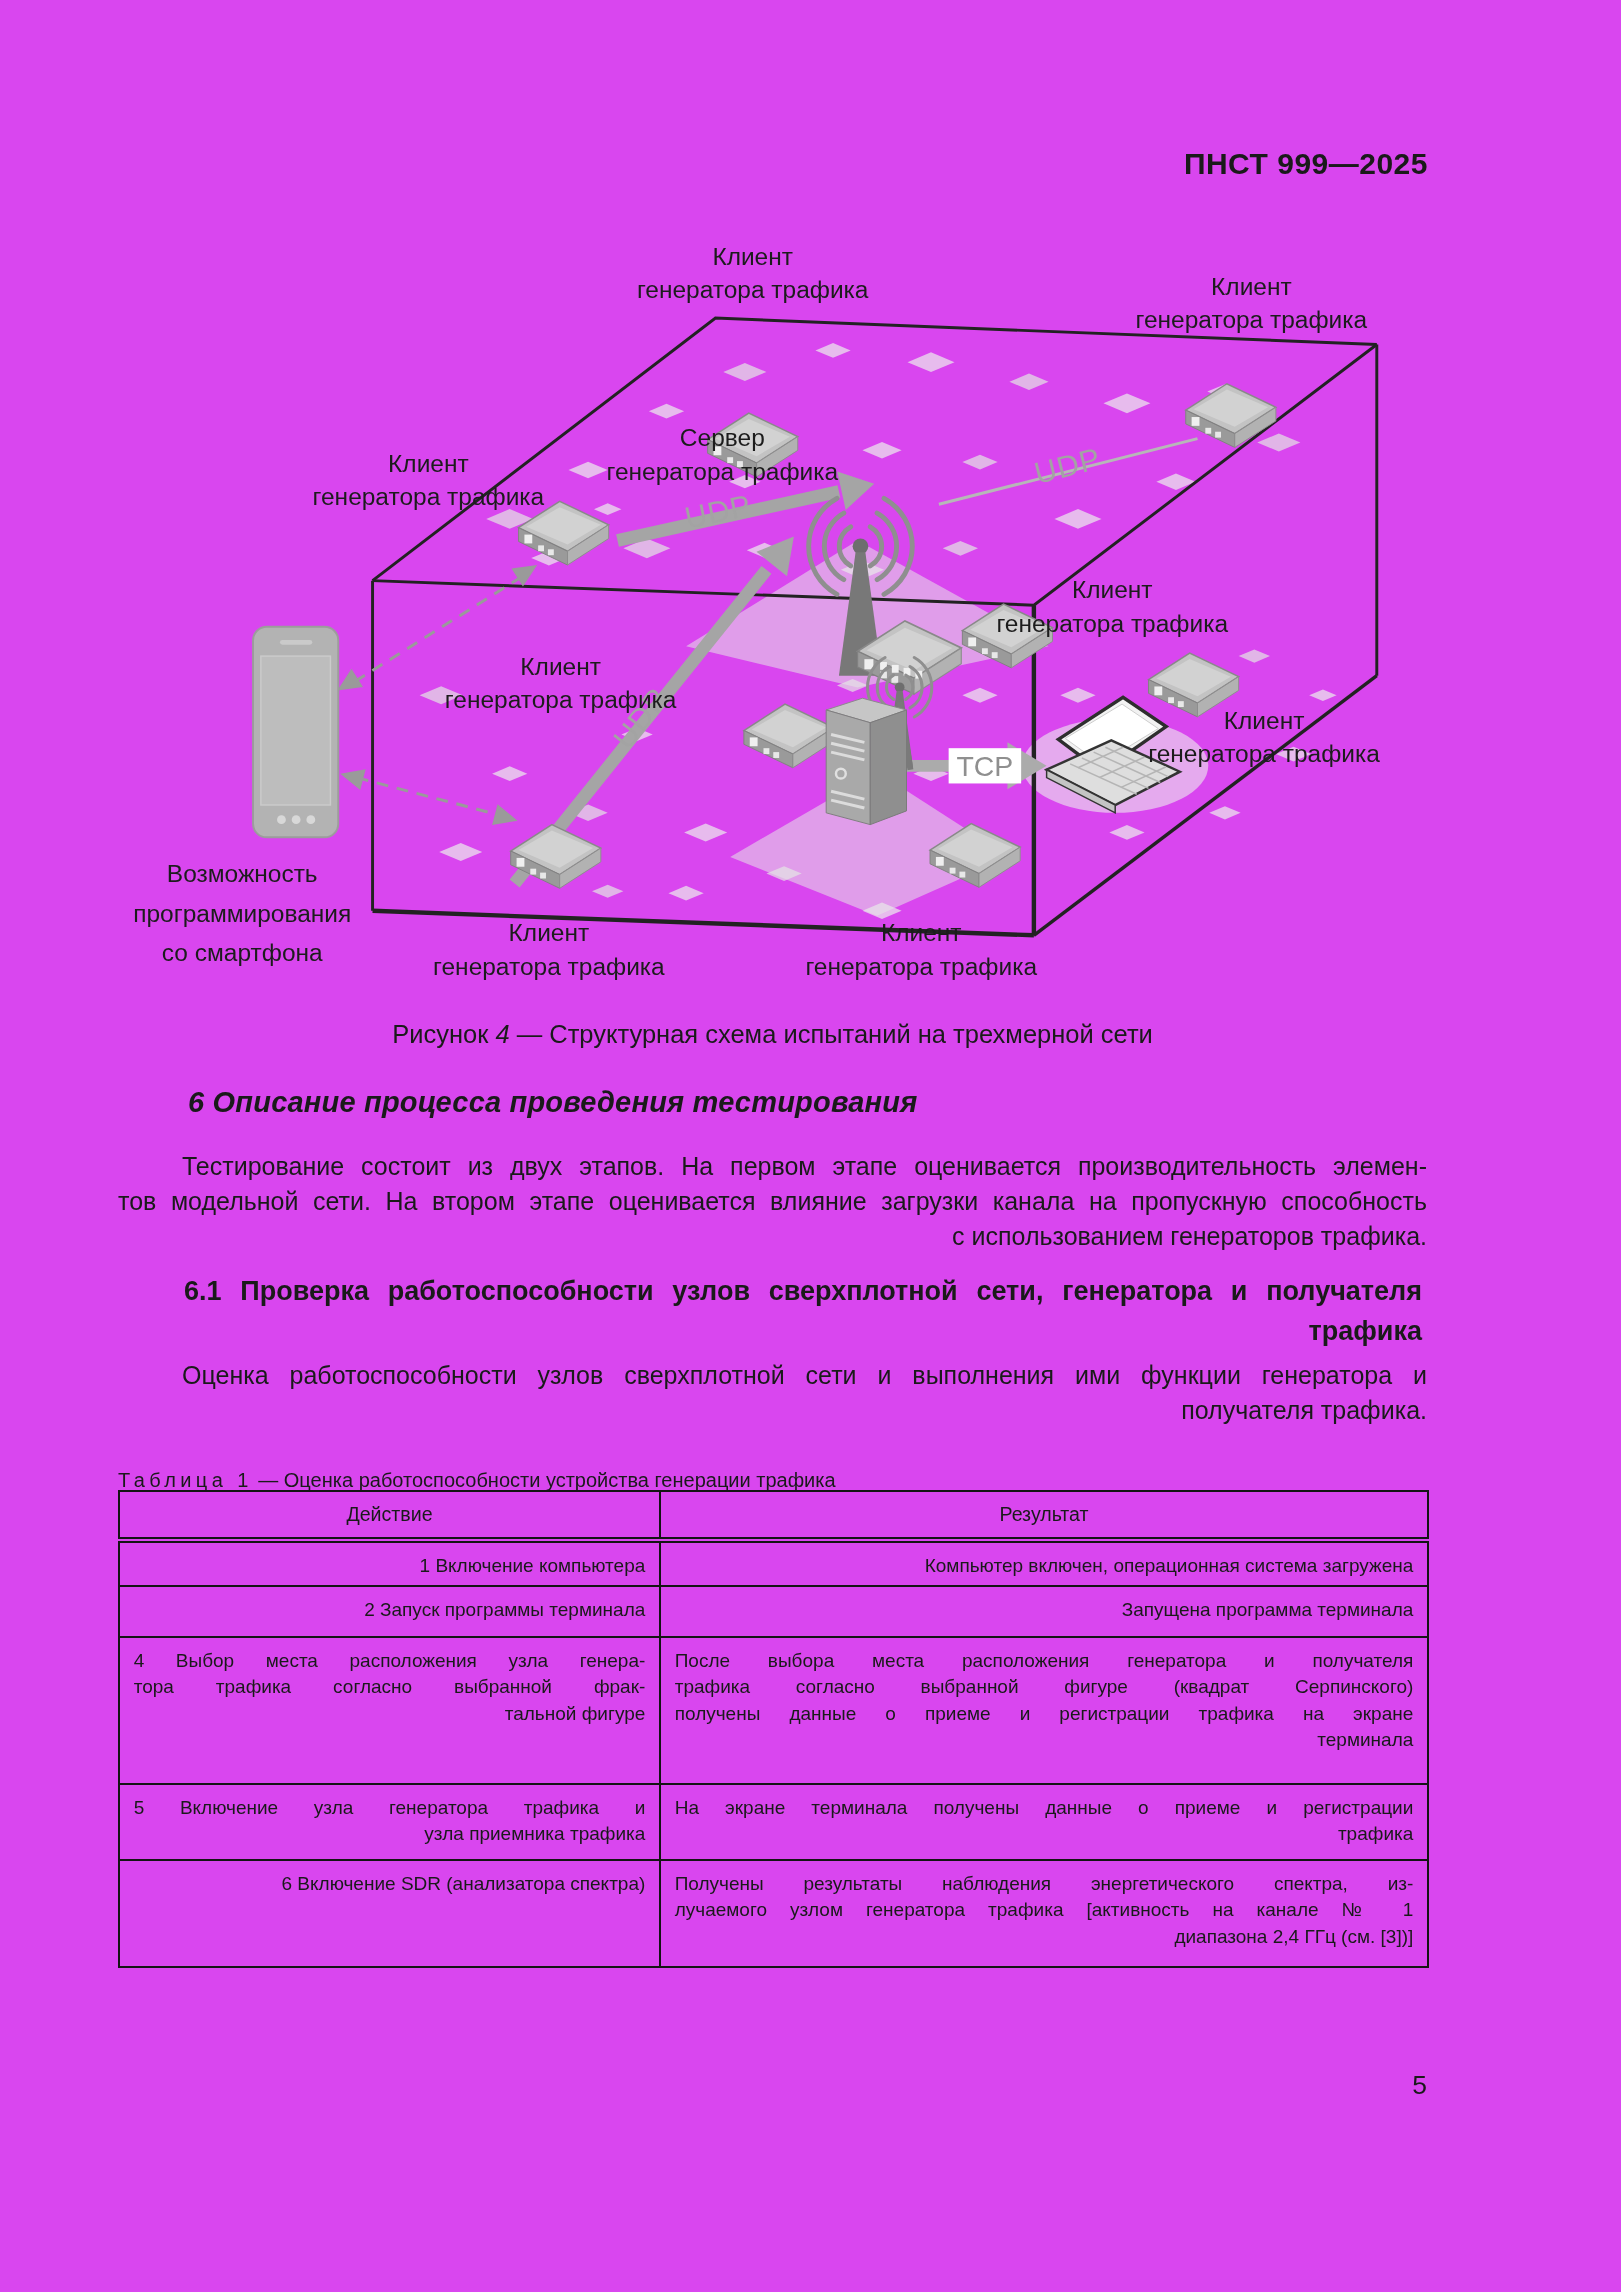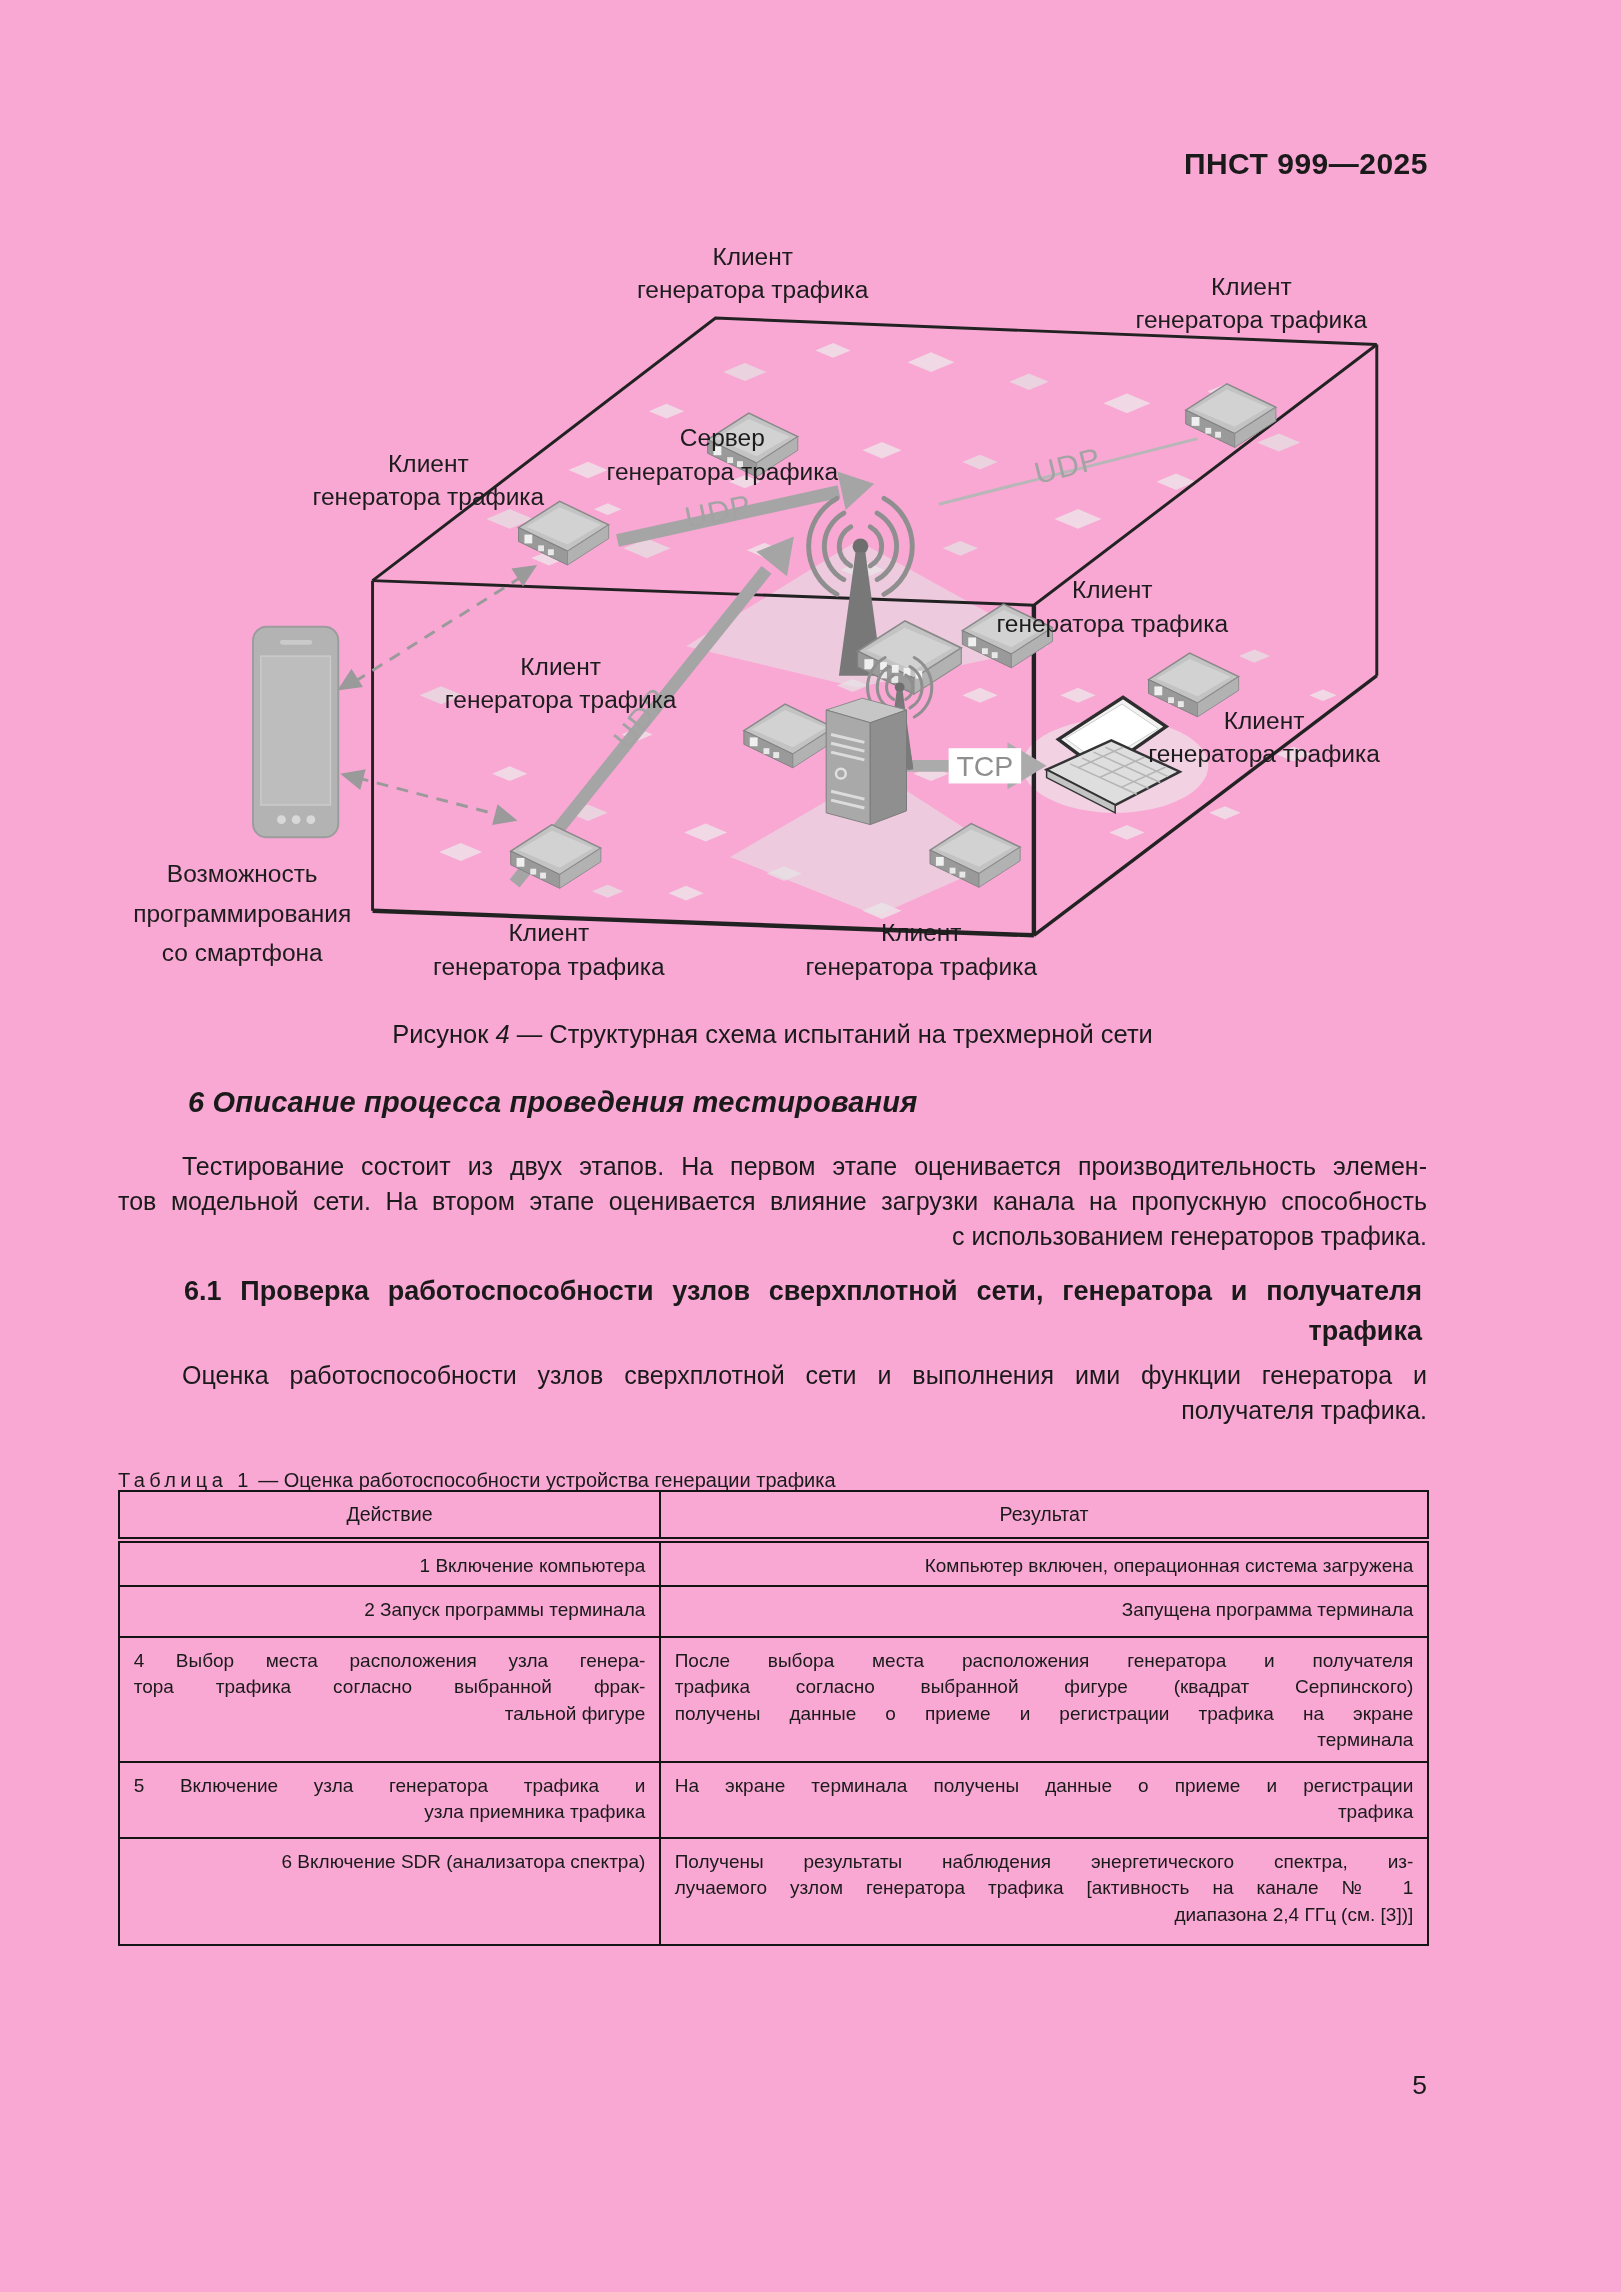--- a/index.html
+++ b/index.html
@@ -1,16 +1,16 @@
 <!DOCTYPE html>
 <html><head>
 <meta charset="utf-8">
 <style>
   html,body{margin:0;padding:0;background:#888;}
-  #page{position:relative;width:1621px;height:2293px;background:#f9a8d4;overflow:hidden;
+  #page{position:relative;width:1621px;height:2293px;background:#d946ef;overflow:hidden;
         font-family:"Liberation Sans",sans-serif;color:#1a1a1a;}
   .abs{position:absolute;}
   #doc-header{top:147px;right:193px;font-size:30px;font-weight:bold;letter-spacing:0.5px;}
   #diagram{top:225px;left:0;}
   svg text{font-family:"Liberation Sans",sans-serif;fill:#1c1c1c;font-size:25px;}
   svg text.udp{fill:#a3a3a3;font-size:31px;letter-spacing:1px;}
   svg text.tcp{fill:#8f8f8f;font-size:29px;}
   #fig-caption{top:1020px;left:118px;width:1309px;text-align:center;font-size:25.5px;}
   #fig-caption .it{font-style:italic;}
   #h6{top:1086px;left:188px;font-size:29px;font-weight:bold;font-style:italic;letter-spacing:0.2px;}
@@ -282,21 +282,21 @@
           </td>
         </tr>
         <tr style="height: 51px;">
           <td>
             <div class="tline"><span>2  Запуск программы терминала</span></div>
           </td>
           <td>
             <div class="tline"><span>Запущена программа терминала</span></div>
           </td>
         </tr>
-        <tr style="height: 125px; border-radius: 10px;">
+        <tr style="height: 147px; border-radius: 10px;">
           <td>
             <div class="tline just"><span>4  Выбор места расположения узла генера-</span></div>
             <div class="tline just"><span>тора трафика согласно выбранной фрак-</span></div>
             <div class="tline"><span>тальной фигуре</span></div>
           </td>
           <td>
             <div class="tline just"><span class="it">После выбора места расположения генератора и получателя</span></div>
             <div class="tline just"><span class="it">трафика согласно выбранной фигуре (квадрат Серпинского)</span></div>
             <div class="tline just"><span class="it">получены данные о приеме и регистрации трафика на экране</span></div>
             <div class="tline"><span class="it">терминала</span></div>

